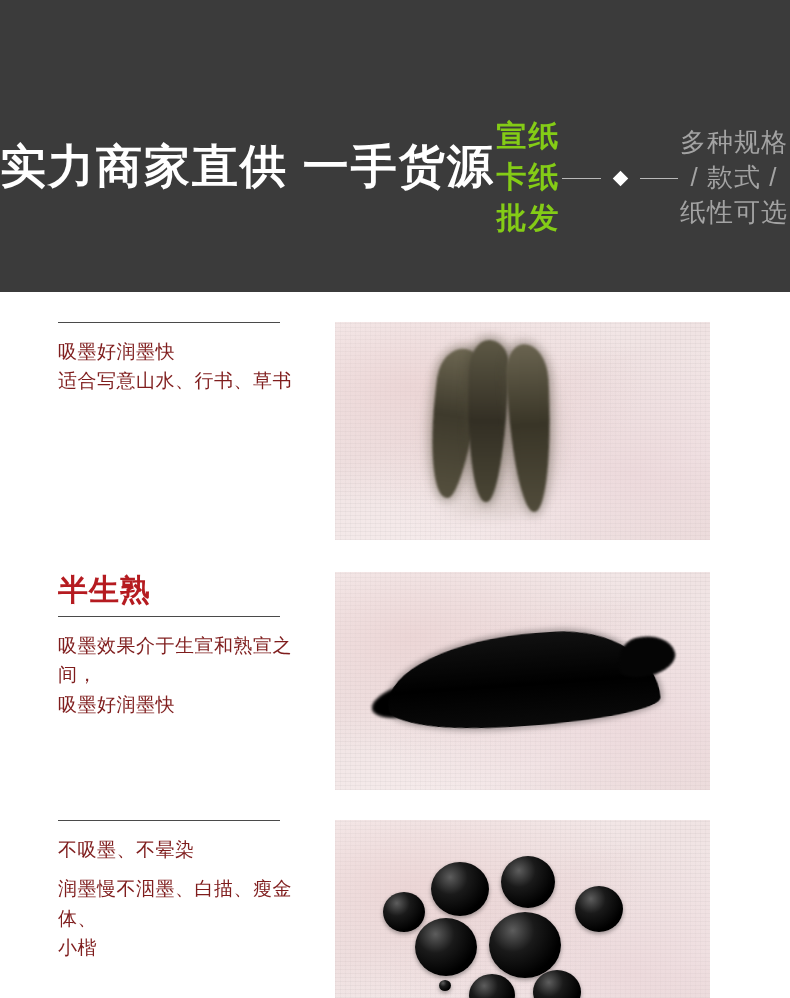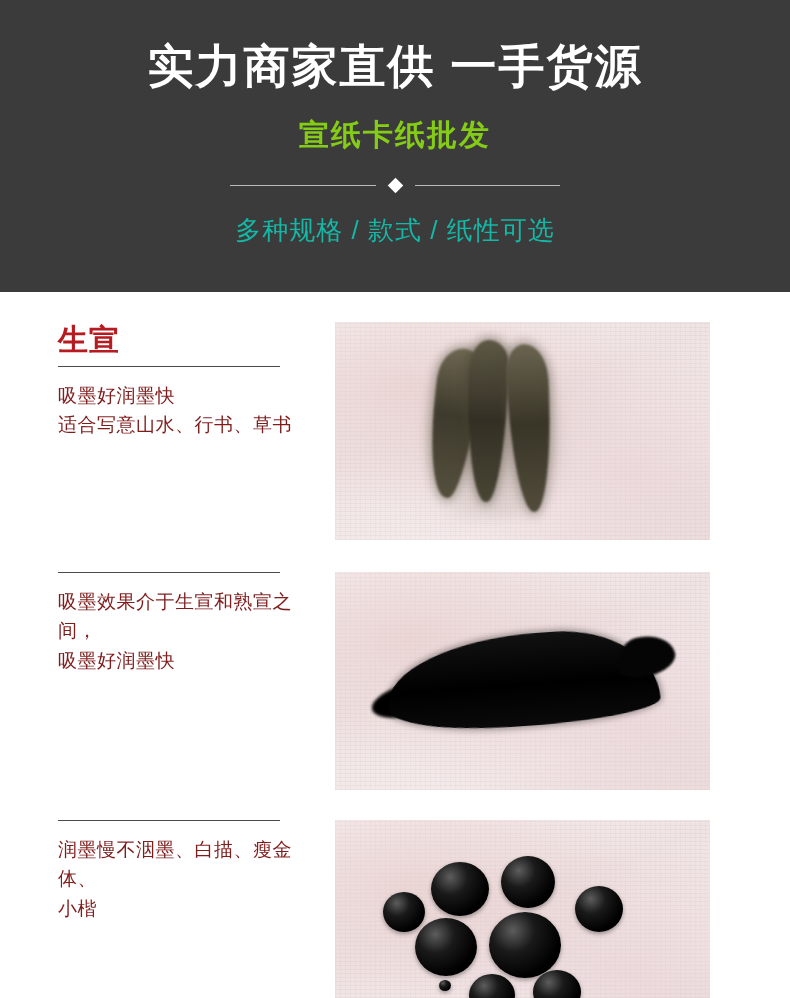--- a/index.html
+++ b/index.html
@@ -15,21 +15,21 @@
   }
 
   
   .header {
     position: relative;
     width: 790px;
     height: 292px;
     background: #3b3b3b;
     box-sizing: border-box;
     display: flex;
-    flex-direction: column;
+    flex-direction: row;
     align-items: center;
     justify-content: flex-start;
     padding-top: 40px;
   }
   .header-title {
     color: #ffffff;
     font-size: 46px;
     font-weight: bold;
     letter-spacing: 2px;
     line-height: 1.15;
@@ -57,21 +57,21 @@
     flex: 1;
   }
   .divider .diamond {
     width: 11px;
     height: 11px;
     background: #ffffff;
     transform: rotate(45deg);
     margin: 0 14px;
   }
   .header-tag {
-    color: #14b8a6;
+    color: #a3a3a3;
     font-size: 26px;
     letter-spacing: 1px;
     margin-top: 22px;
     text-align: center;
   }
 
   
   .sections {
     padding: 0;
   }
@@ -241,55 +241,56 @@
     <span class="diamond"></span>
     <span class="line"></span>
   </div>
   <div class="header-tag">多种规格 / 款式 / 纸性可选</div>
 </div>
 
 <div class="sections">
 
   <div class="section sec1">
     <div class="sec-left">
-      <div class="sec-heading">生宣</div>
       <div class="sec-rule"></div>
       <p class="sec-para">吸墨好润墨快
 适合写意山水、行书、草书</p>
     </div>
     <div class="sec-right">
       <div class="photo ph1">
         <div class="paper-tex"></div>
         <div class="ink-bleed"></div>
         <div class="stroke s1"></div>
         <div class="stroke s2"></div>
         <div class="stroke s3"></div>
       </div>
     </div>
   </div>
 
   <div class="section sec2">
     <div class="sec-left">
+      <div class="sec-heading">半生熟</div>
       <div class="sec-rule"></div>
       <p class="sec-para">吸墨效果介于生宣和熟宣之间，
 吸墨好润墨快</p>
     </div>
     <div class="sec-right">
       <div class="photo ph2">
         <div class="paper-tex"></div>
         <div class="smear-tail"></div>
         <div class="smear"></div>
         <div class="smear-tip"></div>
       </div>
     </div>
   </div>
 
   <div class="section sec3">
     <div class="sec-left">
       <div class="sec-rule"></div>
+      <p class="sec-para">不吸墨、不晕染</p>
       <p class="sec-para">润墨慢不洇墨、白描、瘦金体、
 小楷</p>
     </div>
     <div class="sec-right">
       <div class="photo ph3">
         <div class="paper-tex"></div>
         <div class="bead b1"></div>
         <div class="bead b2"></div>
         <div class="bead b3"></div>
         <div class="bead b4"></div>

